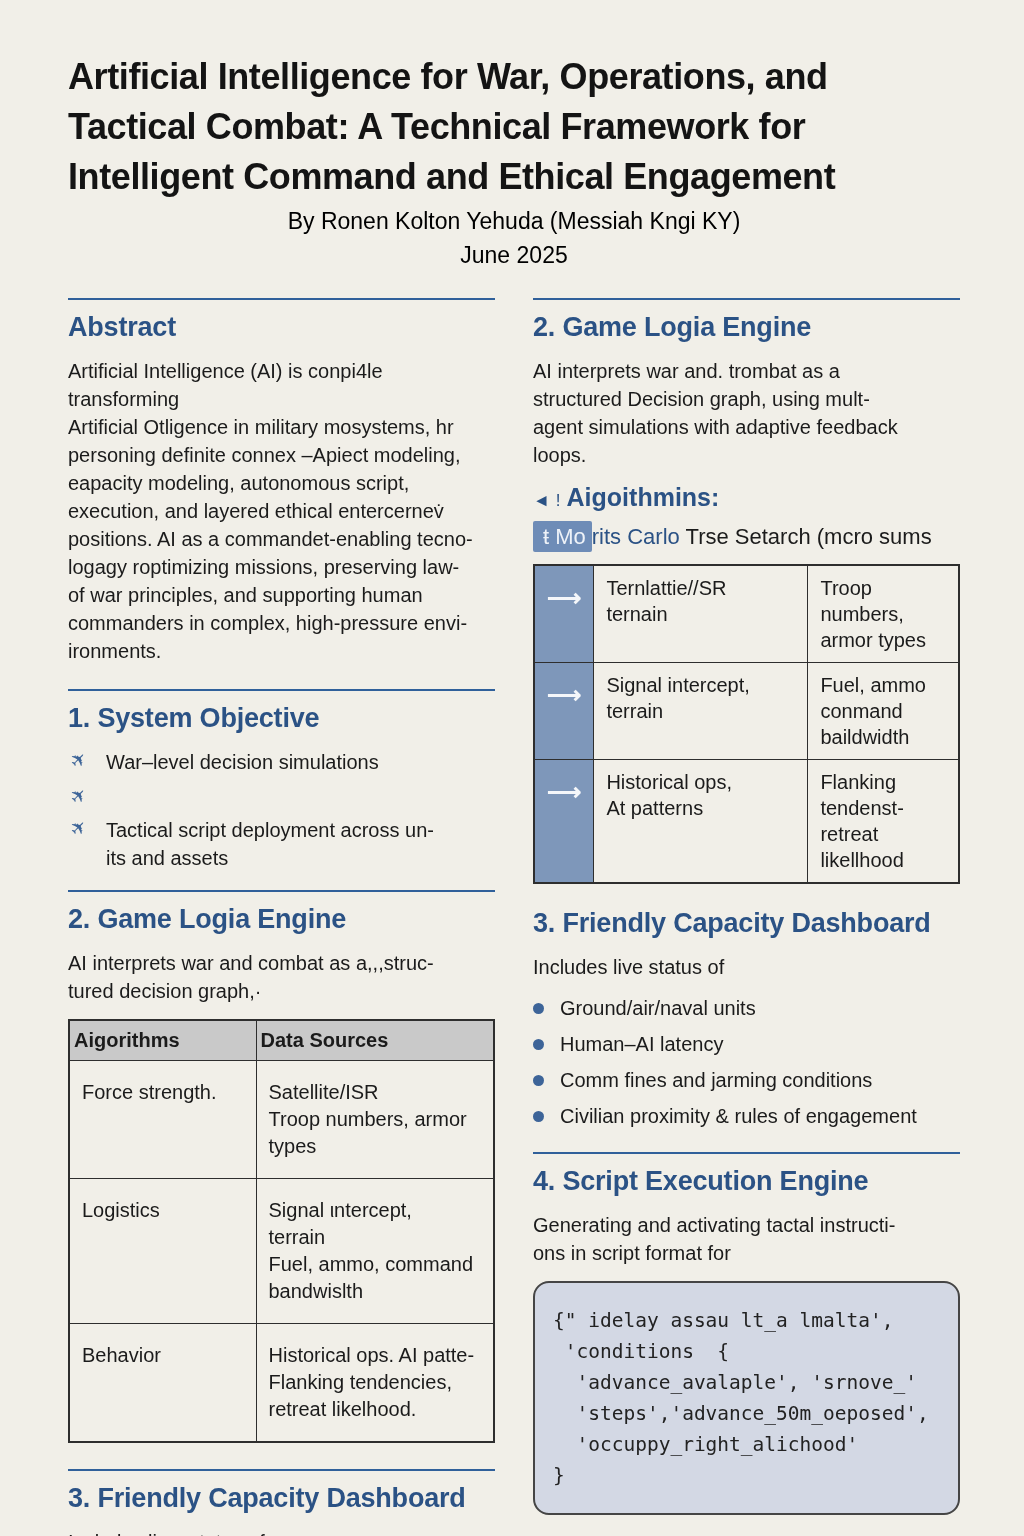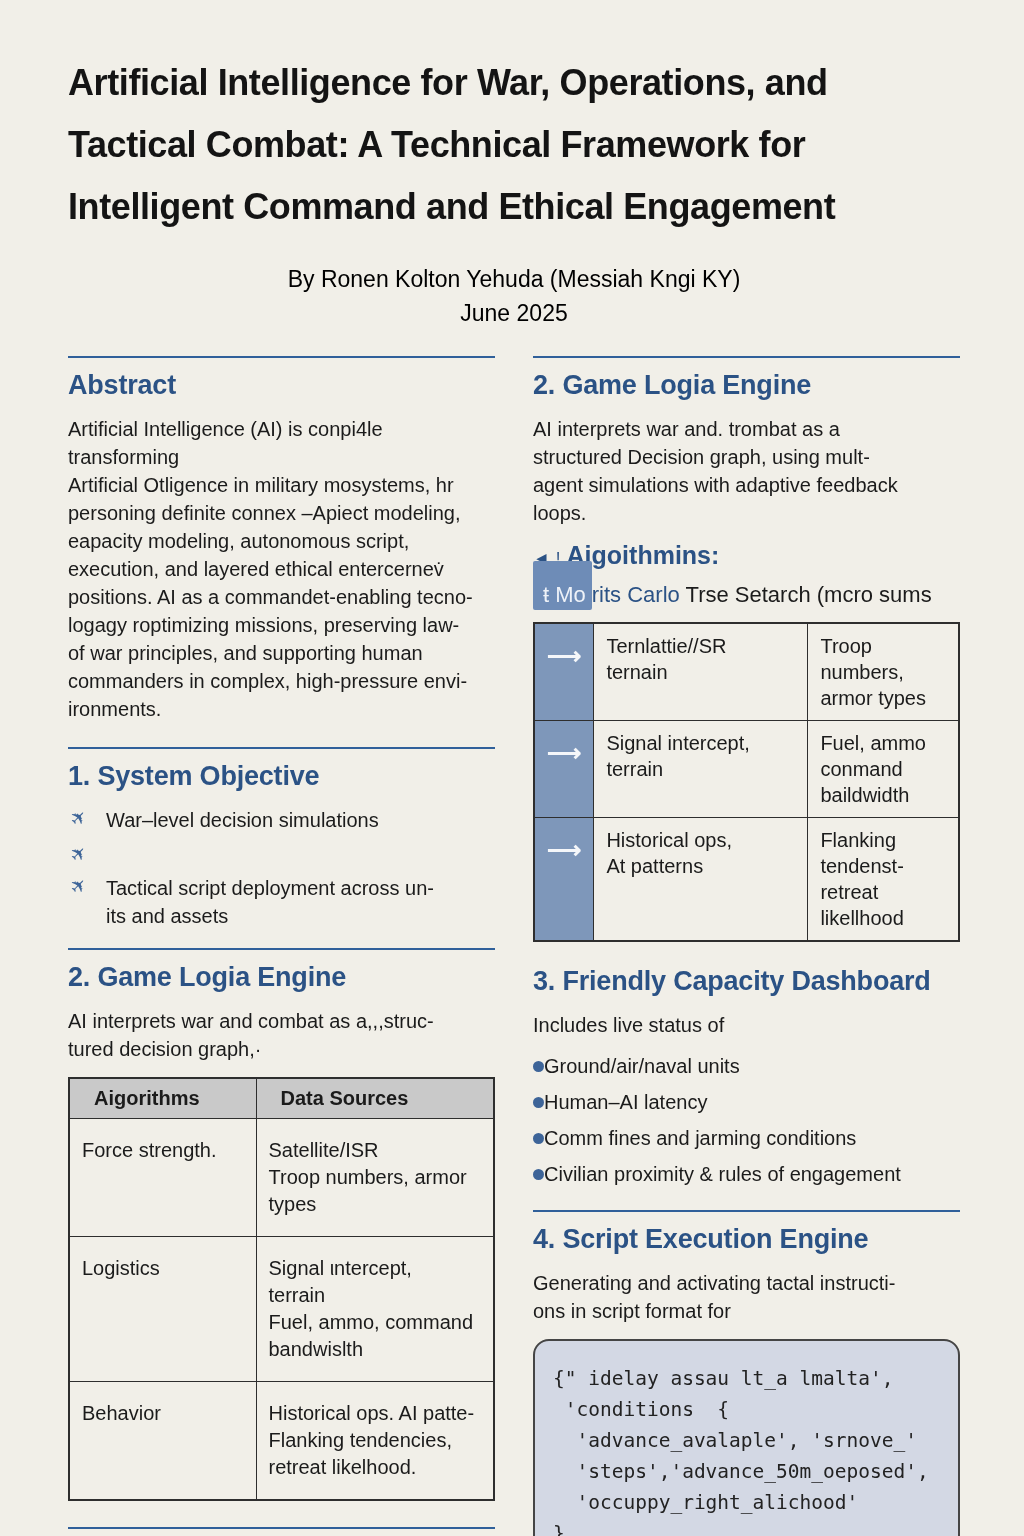--- a/index.html
+++ b/index.html
@@ -5,55 +5,55 @@
   :root{
     --bg:#f1efe8; --ink:#1b1b1b; --blue:#2b5285; --rule:#30609a;
     --steel:#3d6498; --thbg:#c9c9c9; --arrowbg:#7e97ba; --codebg:#d3d8e4;
     --badge:#6e8cb7; --border:#2e2e2e;
   }
   *{margin:0;padding:0;box-sizing:border-box;}
   html,body{width:1024px;height:1536px;overflow:hidden;}
   body{background:var(--bg);color:var(--ink);font-family:"Liberation Sans",sans-serif;}
   .page{position:relative;width:1024px;height:1536px;padding:52px 64px 0 68px;}
   .ml{white-space:pre-line;}
-  h1{font-size:36px;line-height:62px;font-weight:bold;letter-spacing:-.4px;color:#141414;margin-bottom:24px;}
+  h1{font-size:36px;line-height:50px;font-weight:bold;letter-spacing:-.4px;color:#141414;margin-bottom:2px;}
   .byline{font-size:23px;line-height:34px;color:#000000;text-align:center;}
   .cols{display:flex;gap:38px;margin-top:26px;}
   .col{width:427px;}
   .rule{border:none;border-top:2px solid var(--rule);margin:0 0 12px 0;}
   .rule.sp{margin-top:24px;}
   h2{font-size:27px;font-weight:bold;color:var(--blue);margin:2px 0 14px 0;letter-spacing:-.2px;}
   .body{font-size:20px;line-height:28px;margin-bottom:14px;}
   
   .plane-list{list-style:none;margin:4px 0 18px 0;}
   .plane-list li{display:flex;gap:16px;font-size:20px;line-height:28px;margin-bottom:8px;}
   .plane{color:var(--steel);font-size:19px;display:inline-block;transform:rotate(-45deg);flex:0 0 22px;height:24px;line-height:24px;text-align:center;}
   
   .dot-list{list-style:none;margin:8px 0 0 0;}
-  .dot-list li{display:flex;align-items:flex-start;font-size:20px;line-height:27px;margin-bottom:9px;}
+  .dot-list li{display:flex;align-items:flex-start;gap:16px;font-size:20px;line-height:27px;margin-bottom:9px;}
   .dot{flex:0 0 11px;width:11px;height:11px;border-radius:50%;background:var(--steel);margin-top:8px;}
   
   table{border-collapse:collapse;width:100%;}
   .algo-table{border:2px solid var(--border);margin:6px 0 26px 0;}
-  .algo-table th{background:var(--thbg);font-size:20px;font-weight:bold;text-align:left;padding:8px 24px;border:1.5px solid var(--border);}
+  .algo-table th{background:var(--thbg);font-size:20px;font-weight:bold;text-align:left;padding:8px 4px;border:1.5px solid var(--border);}
   .algo-table th+th{text-align:left;}
   .algo-table td{font-size:20px;line-height:27px;vertical-align:top;padding:18px 12px;border:1.5px solid var(--border);}
   .algo-table td:first-child{width:187px;}
   
   .arrow-table{border:2px solid var(--border);margin:4px 0 24px 0;}
   .arrow-table td{font-size:20px;line-height:26px;vertical-align:top;padding:9px 12px;border:1.5px solid var(--border);}
   .arrow-cell{width:56px;background:var(--arrowbg);text-align:center;}
   .arrow{color:#f5f7fa;font-size:24px;font-weight:bold;line-height:46px;}
   .arrow-table td:nth-child(2){width:214px;}
   
   .algo-label{display:flex;align-items:baseline;gap:6px;margin:4px 0 10px 0;}
   .tri{color:var(--blue);font-size:17px;}
   .algo-label h3{font-size:25px;color:var(--blue);font-weight:bold;}
   .badge-line{font-size:22px;line-height:30px;margin-bottom:12px;white-space:nowrap;}
-  .badge{background:var(--badge);color:#eef2f8;padding:21px 6px 3px 10px;border-radius:2px;}
+  .badge{background:var(--badge);color:#eef2f8;padding:3px 6px 3px 10px;border-radius:2px;}
   .badge-blue{color:var(--blue);}
   
   .code{font-family:"DejaVu Sans Mono","Liberation Mono",monospace;white-space:pre;color:#222;}
   .code1{background:var(--codebg);border:2.5px solid #454545;border-radius:16px;padding:22px 18px;font-size:19.5px;line-height:31px;margin:6px 0 20px 0;}
   .caption{font-size:22px;font-weight:bold;margin:4px 0 12px 0;}
 </style>
 </head>
 <body>
 
 <div class="page">

